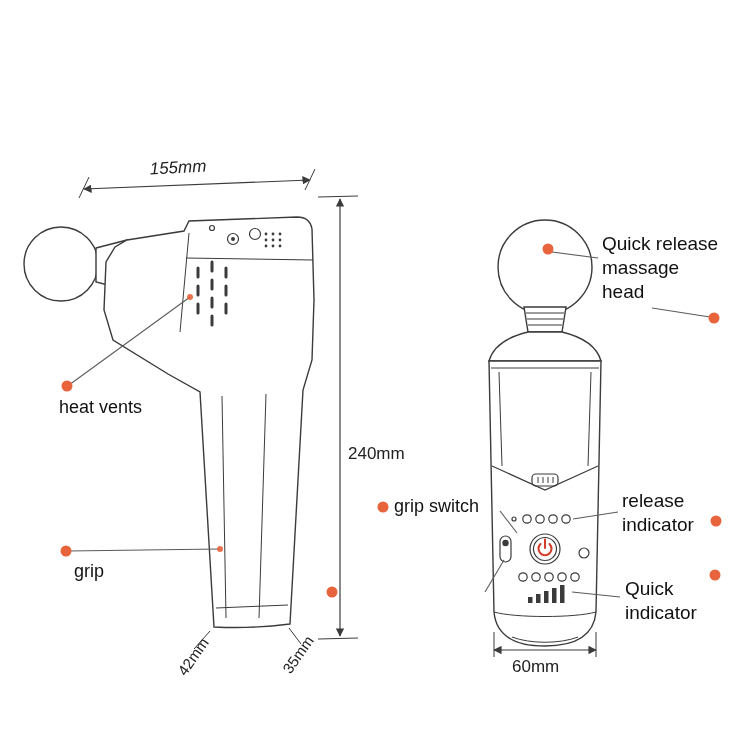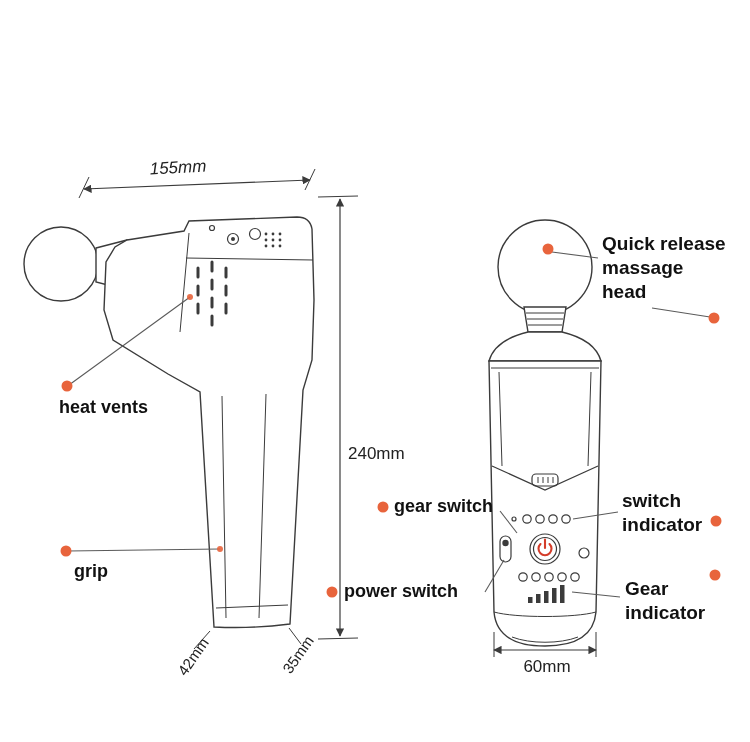--- a/index.html
+++ b/index.html
@@ -16,21 +16,21 @@
   .canvas{position:relative;width:750px;height:742px;background:#ffffff;overflow:hidden;}
   .art-layer{position:absolute;left:0;top:0;}
   .outline{stroke:var(--line-art);stroke-width:1.4;fill:#ffffff;}
   .stroke{stroke:var(--line-art);stroke-width:1.2;fill:none;}
   .thin{stroke:var(--line-art);stroke-width:1;fill:none;}
   .vent{stroke:var(--line-art);stroke-width:3;stroke-linecap:round;}
   .leader{stroke:var(--leader-line);stroke-width:1.1;fill:none;}
   .dot{fill:var(--callout-dot);stroke:none;}
   .dot-small{fill:var(--callout-dot);stroke:none;opacity:.9;}
   .dark-fill{fill:var(--line-art);stroke:none;}
-  .label{position:absolute;font-weight:700;font-size:18px;color:var(--label-text);white-space:nowrap;}
+  .label{position:absolute;font-weight:400;font-size:18px;color:var(--label-text);white-space:nowrap;}
   .multiline{white-space:pre-line;font-size:19px;line-height:24px;}
   .dim{position:absolute;font-size:17px;color:var(--dim-text);}
   .italic{font-style:italic;}
   .rotated{transform:rotate(-55deg);font-size:15px;}
 </style>
 </head>
 <body style="background: rgb(255, 255, 255);">
 
 <div class="canvas">
 
@@ -196,33 +196,32 @@
   </svg>
 
   <div class="label" style="left:59px;top:397px">heat vents</div>
 
   <div class="label" style="left:74px;top:561px">grip</div>
 
   <div class="label multiline" style="left:602px;top:232px">Quick release
 massage
 head</div>
 
-  <div class="label" style="left:394px;top:496px">gear switch</div>
-
-  <div class="label" style="left:344px;top:581px">power switch</div>
-
-  <div class="label multiline" style="left:622px;top:489px">switch
+  <div class="label" style="left:394px;top:496px">grip switch</div>
+
+
+  <div class="label multiline" style="left:622px;top:489px">release
 indicator</div>
 
-  <div class="label multiline" style="left:625px;top:577px">Gear
+  <div class="label multiline" style="left:625px;top:577px">Quick
 indicator</div>
 
   <div class="dim italic" style="left:118px;top:158px;width:120px;text-align:center;transform:rotate(-3deg)">155mm</div>
 
   <div class="dim" style="left:348px;top:444px">240mm</div>
 
   <div class="dim rotated" style="left:172px;top:648px">42mm</div>
 
   <div class="dim rotated" style="left:277px;top:646px">35mm</div>
 
-  <div class="dim" style="left:512px;top:657px;width:70px;text-align:center">60mm</div>
+  <div class="dim" style="left:512px;top:657px;width:70px;">60mm</div>
 
 </div>
 
 </body></html>

